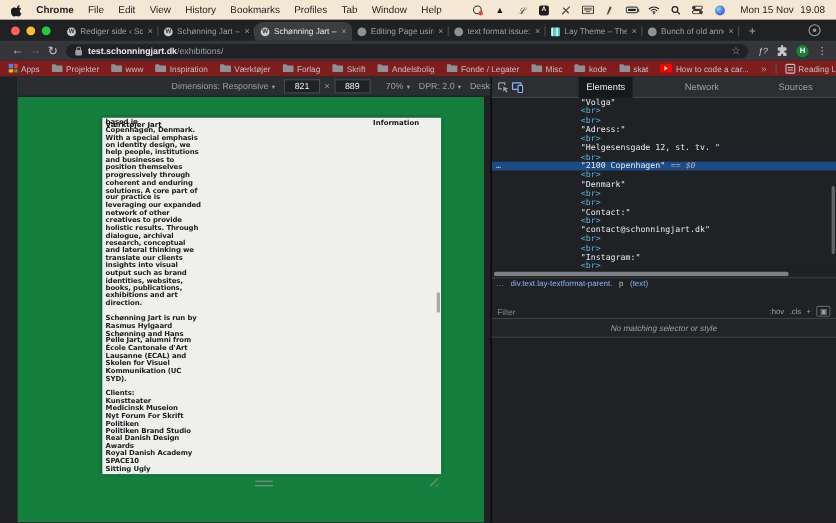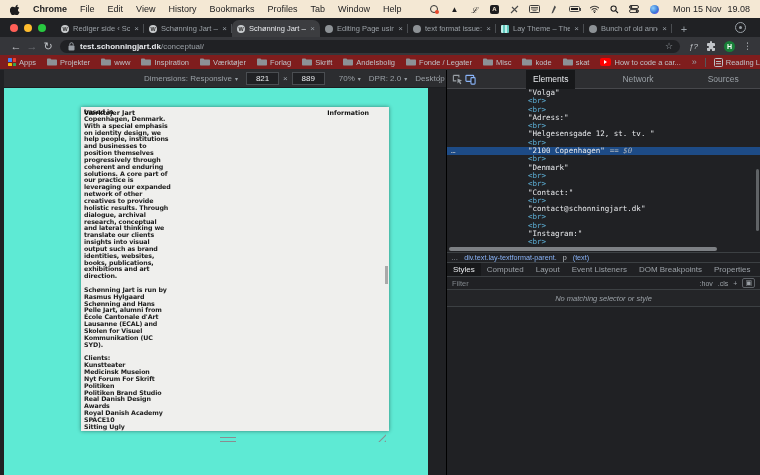--- a/index.html
+++ b/index.html
@@ -79,21 +79,21 @@
   .yt { width:11px; height:8px; background:#f00; border-radius:2px; position:relative; }
   .yt::after { content:""; position:absolute; left:4px; top:2px; border-left:3.5px solid #fff;
                border-top:2px solid transparent; border-bottom:2px solid transparent; }
   .bm-right { margin-left:auto; display:flex; align-items:center; gap:8px; }
   .bm-sep { width:1px; height:9px; background:#55585c; }
   .rl-ic { width:9px; height:9px; border:1px solid #bdc1c6; border-radius:1.5px; position:relative; }
   .rl-ic::before { content:""; position:absolute; left:1.5px; top:2px; width:4.5px; height:1px; background:#bdc1c6;
                    box-shadow:0 2.2px 0 #bdc1c6; }
 
   
-  .emulation { position:absolute; left:4px; top:70px; width:424px; height:405px; background:#5eead4; }
+  .emulation { position:absolute; left:16px; top:70px; width:424px; height:405px; background:#15803d; }
   .device-toolbar { position:absolute; left:0; top:0; width:446px; height:18px; background:#2c2d30;
                     border-bottom:1px solid #1d1e21; display:flex; align-items:center; font-size:8px;
                     color:#9aa0a6; padding-left:140px; }
   .dt-sel { display:flex; align-items:center; gap:3px; margin-right:8px; white-space:nowrap; }
   .caret { font-size:6px; }
   .dim-input { width:33px; height:13px; background:#202124; border:1px solid #4a4d51; color:#e8eaed;
                font-size:8px; text-align:center; font-family:"Liberation Sans",sans-serif; }
   .dim-x { margin:0 4px; color:#9aa0a6; }
   .devbar-kebab { position:absolute; right:6px; color:#9aa0a6; font-size:9px; }
 
@@ -296,21 +296,21 @@
     <span class="nav-ic fwd">→</span>
     <span class="nav-ic">↻</span>
     <span class="omnibox">
       <span style="margin-right:5px;display:inline-flex;">
         <svg width="7" height="9" viewBox="0 0 7 9">
             <rect x="0.5" y="3.5" width="6" height="5" rx="1" fill="#9aa0a6"></rect>
             <path d="M1.8 3.5V2.4a1.7 1.7 0 0 1 3.4 0v1.1" fill="none" stroke="#9aa0a6" stroke-width="1"></path>
           </svg>
       </span>
       <span class="host">test.schonningjart.dk</span>
-        <span class="path">/conceptual/</span>
+        <span class="path">/exhibitions/</span>
       <span class="star">☆</span>
     </span>
     <span class="tb-right">
       <span class="ext-fn">ƒ?</span>
       <span style="display:inline-flex;">
         <svg width="10" height="10" viewBox="0 0 10 10">
             <path fill="#c2c5c9" d="M4 1a1 1 0 0 1 2 0v1h2a1 1 0 0 1 1 1v2h-1a1 1 0 0 0 0 2h1v2a1 1 0 0 1-1 1H6V9a1 1 0 0 0-2 0v1H2a1 1 0 0 1-1-1V7h1a1 1 0 0 0 0-2H1V3a1 1 0 0 1 1-1h2z"></path>
           </svg>
       </span>
       <span class="avatar">H</span>
@@ -580,29 +580,20 @@
       </div>
 
     <div class="crumbs">
       <span class="crumb">…</span>
       <span class="crumb c-blue">div.text.lay-textformat-parent.</span>
       <span class="crumb c-light">p</span>
       <span class="crumb c-blue">(text)</span>
 
     </div>
 
-    <div class="styletabs">
-      <span class="styletab active">Styles</span>
-      <span class="styletab">Computed</span>
-      <span class="styletab">Layout</span>
-      <span class="styletab">Event Listeners</span>
-      <span class="styletab">DOM Breakpoints</span>
-      <span class="styletab">Properties</span>
-      <span class="styletab">Accessibility</span>
-    </div>
 
     <div class="filterrow">
       <span>Filter</span>
       <span class="controls">
         <span>:hov</span>
         <span>.cls</span>
         <span>+</span>
         <span class="boxed">▣</span>
       </span>
     </div>

